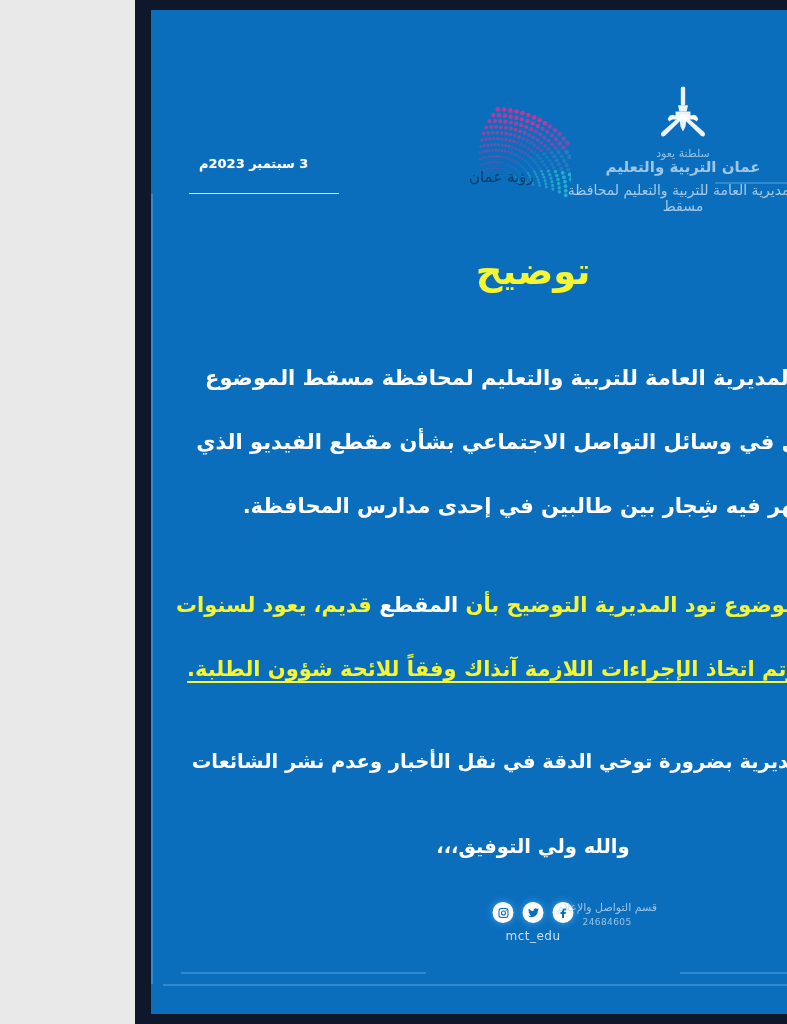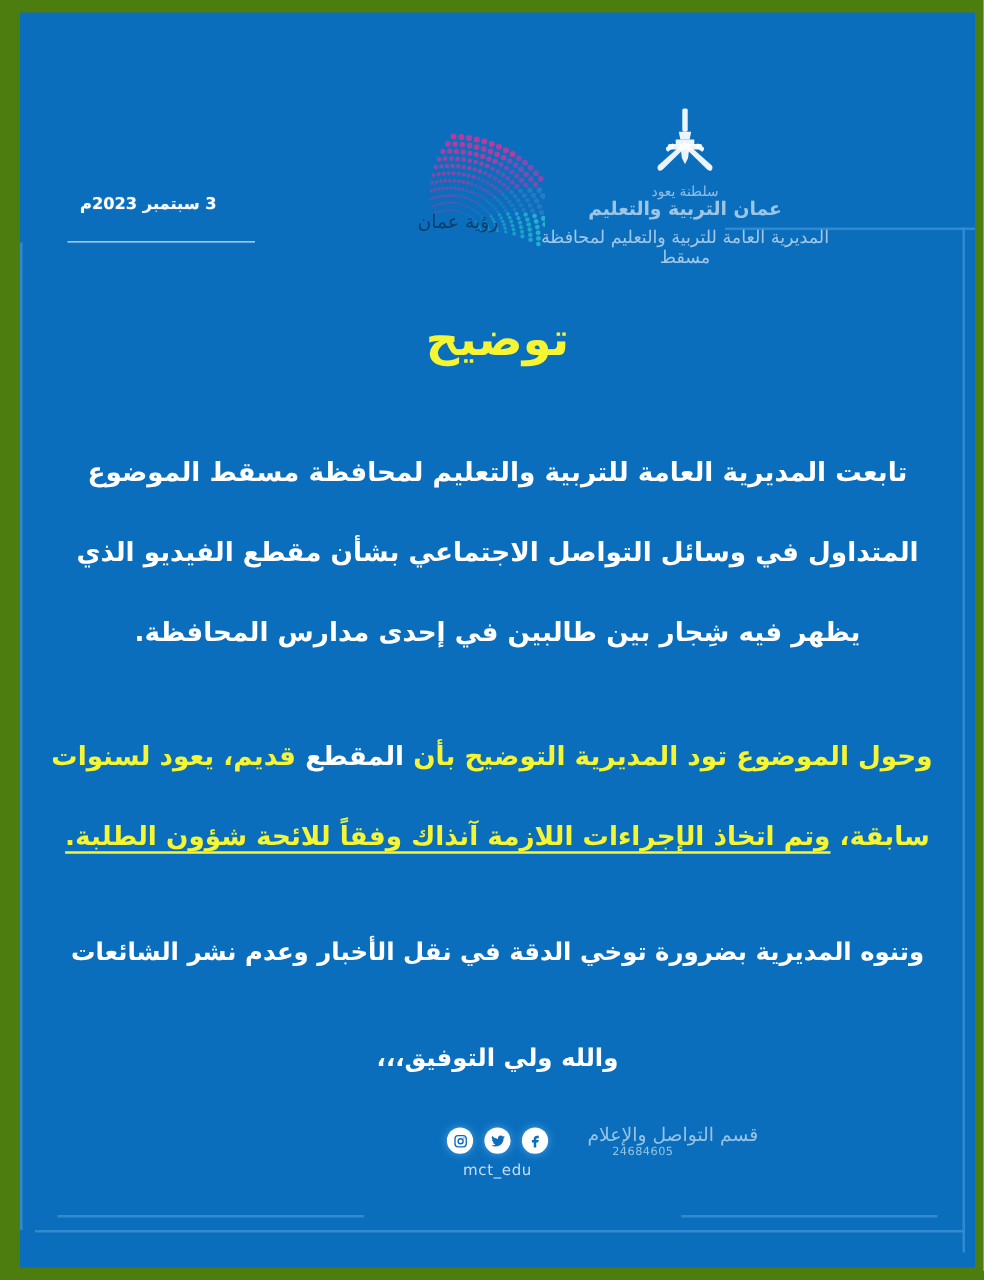--- a/index.html
+++ b/index.html
@@ -11,23 +11,23 @@
   body {
     width: 787px;
     height: 1024px;
     overflow: hidden;
     font-family: "DejaVu Sans", "Liberation Sans", sans-serif;
   }
 
   
   #poster {
     position: relative;
-    width: 787px;
+    width: 652px;
     height: 1024px;
-    background: #4d7c0f;
+    background: #0f172a;
     box-sizing: border-box;
   }
   .canvas {
     position: absolute;
     left: 16px;
     top: 10px;
     width: 764px;
     height: 1004px;
     background: #0a6ebd;
     overflow: hidden;
@@ -207,21 +207,21 @@
   .dept {
     position: absolute;
     left: 406px;
     top: 5px;
     text-align: center;
     direction: rtl;
     color: #bcd9ef;
     opacity: .8;
     line-height: 14px;
   }
-  .dept-name { font-size: 15px; margin-left: 48px; }
+  .dept-name { font-size: 11px; }
   .dept-phone { font-size: 9px; letter-spacing: .4px; }
 </style>
 </head>
 <body>
 
 <div id="poster">
   <div class="canvas">
 
     <div class="frame-line fl-top-right"></div>
     <div class="frame-line fl-right-vert"></div>

